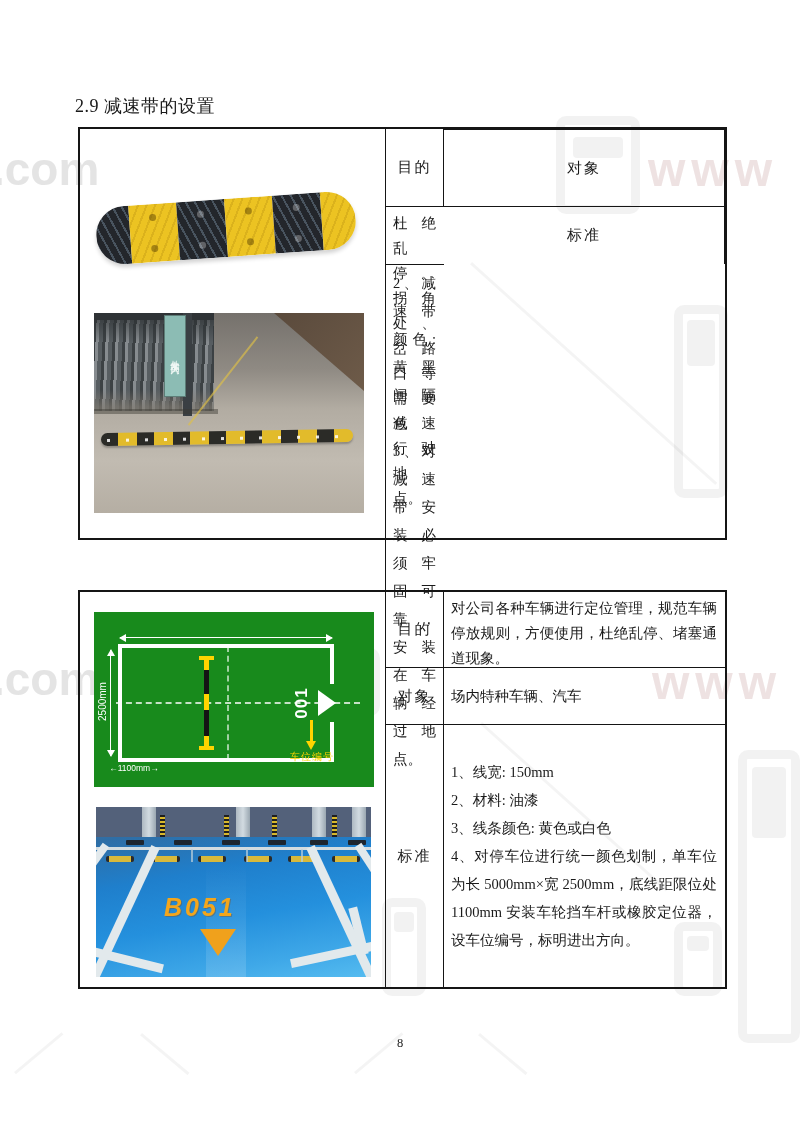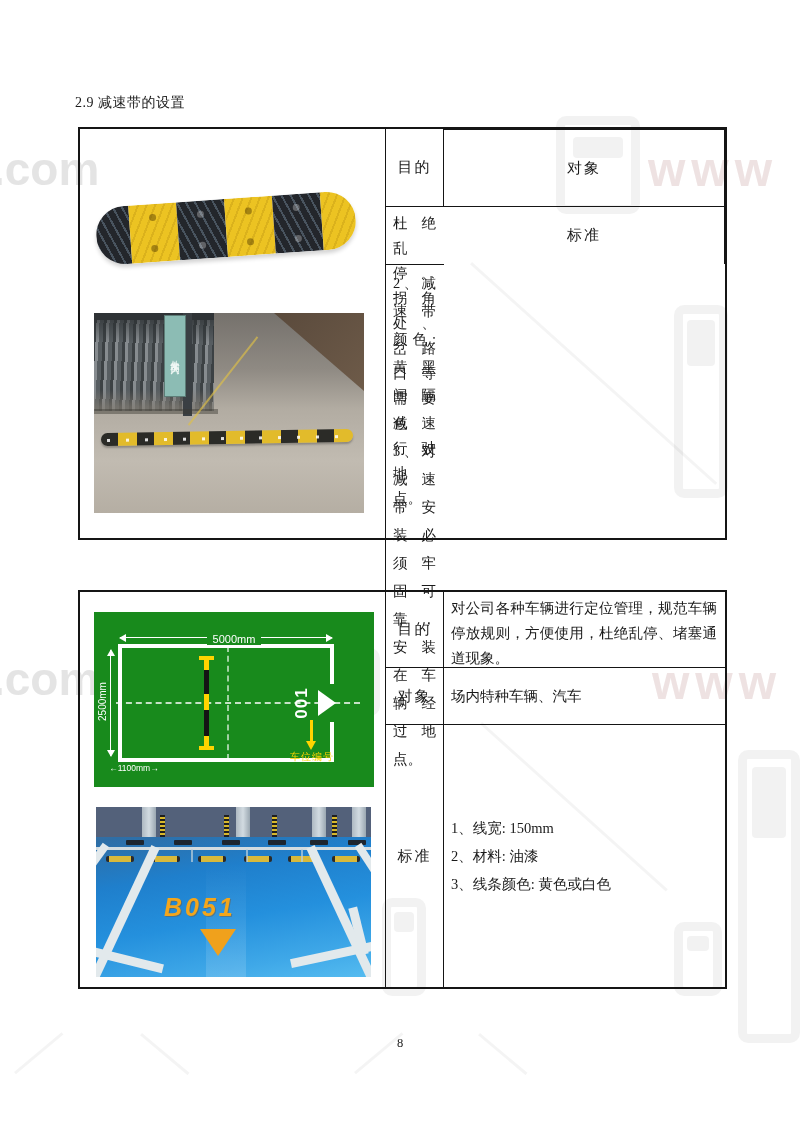--- a/index.html
+++ b/index.html
@@ -11,21 +11,21 @@
   }
   
   .wm{position:absolute;z-index:0;pointer-events:none;}
   .wm-text{font-family:"Liberation Sans","DejaVu Sans",sans-serif;font-weight:bold;}
   .wm-com{font-size:46px;color:rgba(205,205,205,.55);}
   .wm-www{font-size:48px;letter-spacing:6px;color:rgba(226,206,206,.6);}
   .wm-logo{border:9px solid rgba(0,0,0,.05);border-radius:10px;}
   .wm-logo::after{content:'';display:block;margin:18% 12%;height:26%;background:rgba(0,0,0,.05);border-radius:4px;}
   .wm-line{border-top:3px solid rgba(0,0,0,.045);transform-origin:left top;}
   
-  .heading{position:absolute;z-index:2;font-size:14px;letter-spacing:.5px;}
+  .heading{position:absolute;z-index:2;font-size:18px;letter-spacing:.5px;}
   .pagenum{position:absolute;z-index:2;left:0;width:800px;text-align:center;font-size:12.5px;}
   
   .spec-table{position:absolute;z-index:1;display:grid;border:2px solid #151515;background:transparent;}
   .t1{left:78px;top:127px;width:645px;height:409px;grid-template-columns:306px 58px 1fr;grid-template-rows:77px 58px 1fr;}
   .t2{left:78px;top:590px;width:645px;height:395px;grid-template-columns:306px 58px 1fr;grid-template-rows:75px 57px 1fr;}
   .cell{box-sizing:border-box;min-width:0;}
   .img-cell{grid-column:1;grid-row:1/4;border-right:1px solid #151515;position:relative;}
   .label-cell{border-right:1px solid #151515;display:flex;align-items:center;justify-content:center;
     font-size:15px;letter-spacing:2px;}
   .text-cell{padding:4px 8px 4px 7px;font-size:14.5px;line-height:25px;text-align:justify;}
@@ -187,21 +187,20 @@
 
   <div class="spec-table t2">
     <div class="cell img-cell">
 
       <div class="diagram">
         <div class="spot-rect"></div>
         <div class="rect-gap"></div>
         <div class="dash-h"></div>
         <div class="dash-v"></div>
         <div class="dim-line-top"></div>
-        <div class="dim-top-label"><span>5000mm</span></div>
         <div class="dim-line-left"></div>
         <div class="dim-left-label"><span>2500mm</span></div>
         <div class="dim-bottom-label">←1100mm→</div>
         <div class="stopper"></div>
         <div class="spot-number">001</div>
         <div class="dir-triangle"></div>
         <div class="num-arrow"></div>
         <div class="spot-label">车位编号</div>
       </div>
 
@@ -245,18 +244,19 @@
     </div>
     <div class="cell label-cell">目的</div>
     <div class="cell text-cell">对公司各种车辆进行定位管理，规范车辆停放规则，方便使用，杜绝乱停、堵塞通道现象。</div>
     <div class="cell label-cell bt">对象</div>
     <div class="cell text-cell bt vcenter">场内特种车辆、汽车</div>
     <div class="cell label-cell bt">标准</div>
     <div class="cell text-cell bt vcenter">
       <div class="std-line">1、线宽: 150mm</div>
       <div class="std-line">2、材料: 油漆</div>
       <div class="std-line">3、线条颜色: 黄色或白色</div>
+      <div class="std-line">4、对停车位进行统一颜色划制，单车位为长 5000mm×宽 2500mm，底线距限位处 1100mm 安装车轮挡车杆或橡胶定位器，设车位编号，标明进出方向。</div>
     </div>
   </div>
 
   <div class="pagenum" style="top:1036px;">8</div>
 
 </div>
 
 </body></html>

